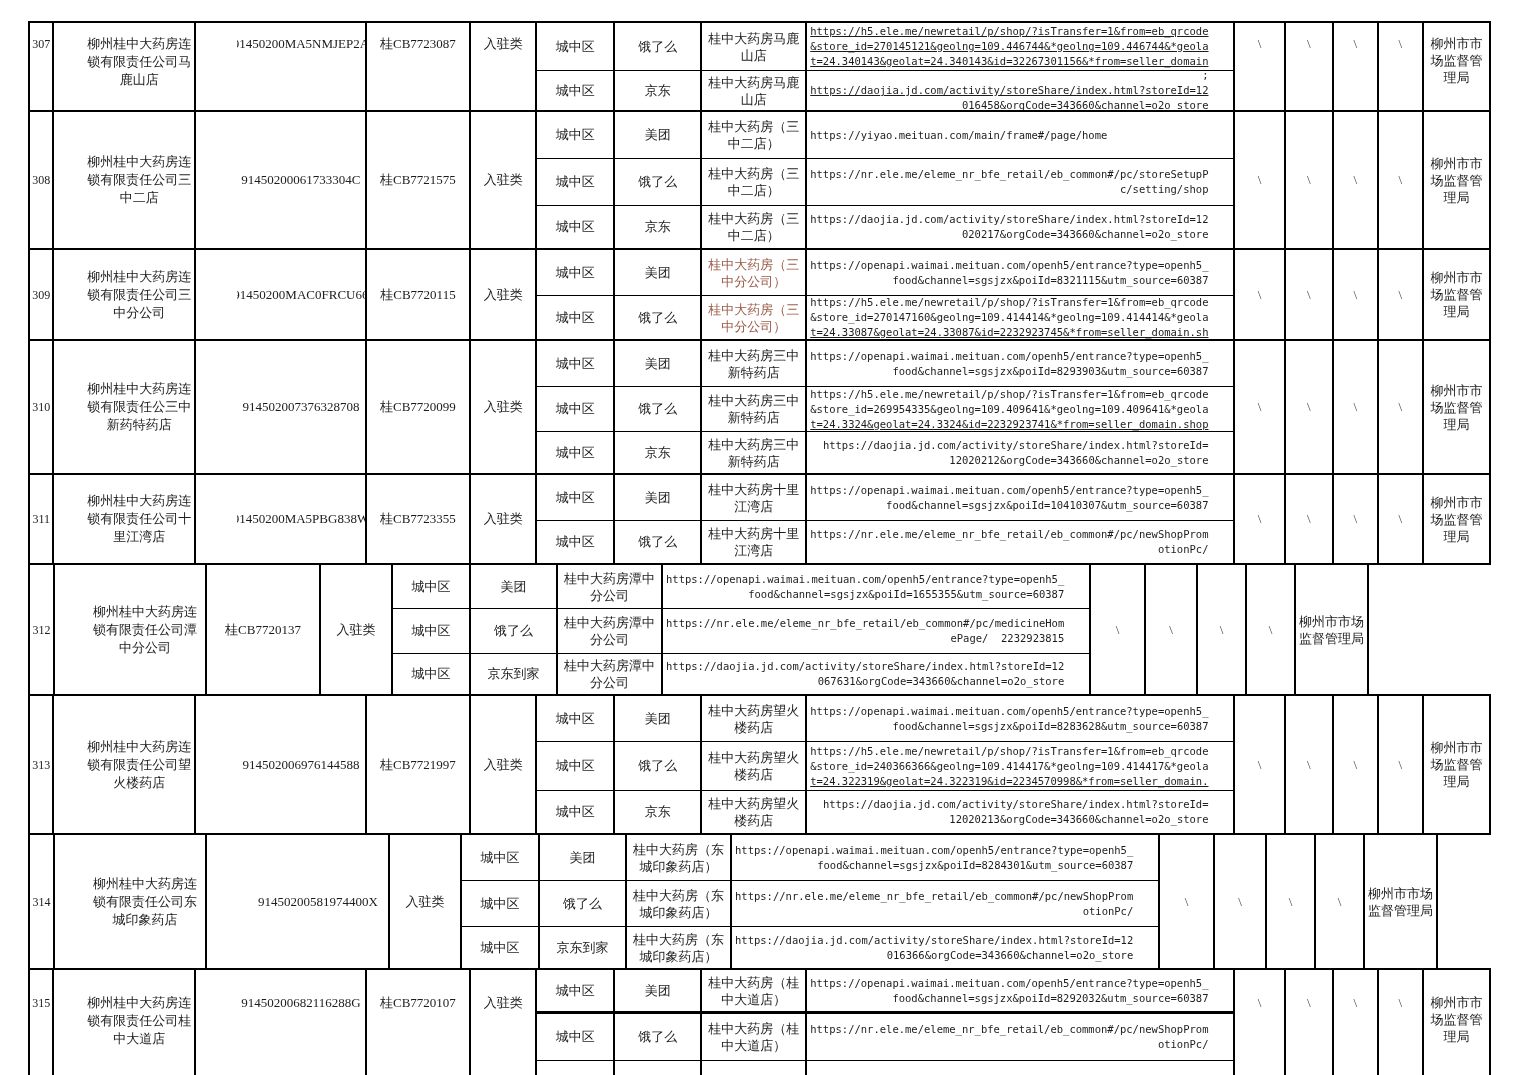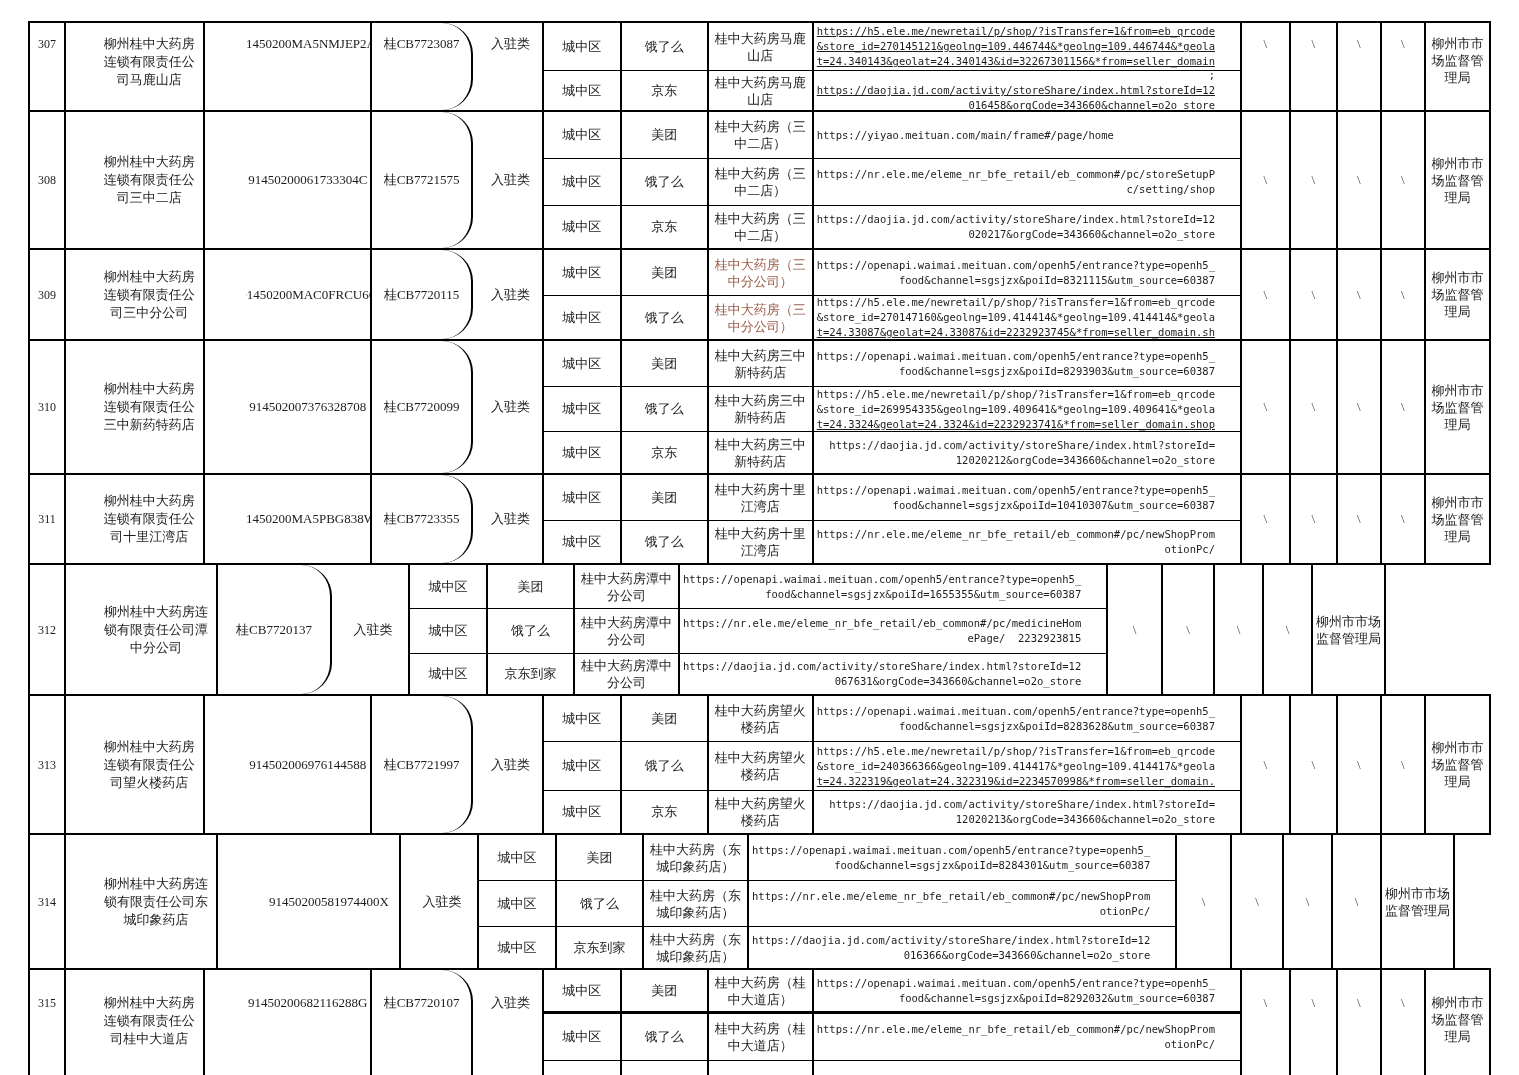--- a/index.html
+++ b/index.html
@@ -13,25 +13,25 @@
     border-left:2px solid #000;border-top:2px solid #000;
   }
   .crow{display:flex;box-sizing:border-box;border-bottom:2px solid #000;width:1461px;}
   .cell{
     box-sizing:border-box;border-right:2px solid #000;
     display:flex;align-items:center;justify-content:center;
     text-align:center;overflow:hidden;
     font-size:13px;line-height:18px;
     padding:0 2px;
   }
-  .c-no{width:25px;font-size:12px;padding:17px;}
+  .c-no{width:25px;font-size:12px;padding:8px;}
   .c-company{width:152px;padding-left:32px;}
   .c-credit{width:142px;white-space:nowrap;margin-left:41px;}
-  .c-license{width:114px;white-space:nowrap;border-radius:31px;}
-  .c-type{width:72px;margin-left:6px;}
+  .c-license{width:114px;white-space:nowrap;}
+  .c-type{width:72px;}
   .mid{display:flex;flex-direction:column;width:698px;}
   .srow{display:flex;flex:1 1 auto;border-bottom:1px solid #000;min-height:0;}
   .srow:last-child{border-bottom:none;}
   .srow.thick{border-bottom:3px solid #000;}
   .srow .cell{height:auto;}
   .c-district{width:78px;}
   .c-platform{width:87px;}
   .c-store{width:105px;line-height:17px;}
   .c-url{
     width:428px;justify-content:flex-start;text-align:right;

